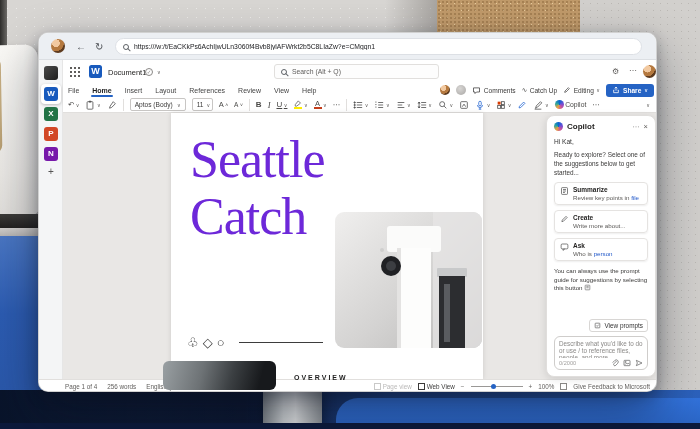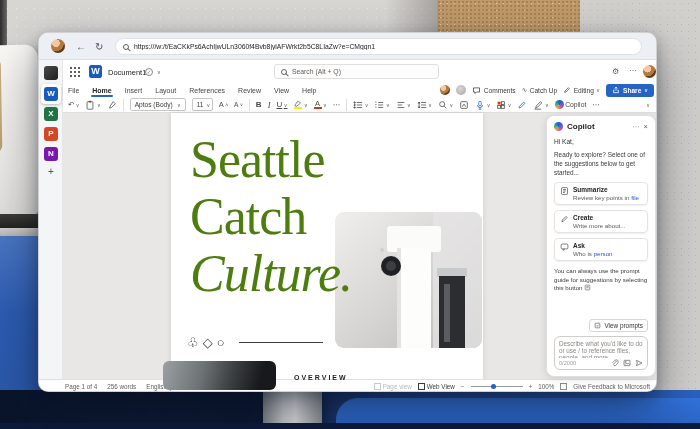--- a/index.html
+++ b/index.html
@@ -105,21 +105,21 @@
   .und { text-decoration:underline; font-size:8px; }
   .fc { display:inline-flex; flex-direction:column; align-items:center; line-height:7px; font-size:7.5px; }
   .fc .bar { width:8px; height:2px; margin-top:.5px; }
   .copilot-logo { width:9px; height:9px; border-radius:50%;
     background:conic-gradient(#0b66d0,#6b4fd8,#c94f9e,#e8a33d,#2aa7a0,#0b66d0); }
 
   .canvas { left:24px; top:80px; width:595px; height:266px; background:#e9e7e5; }
   .page { left:132px; top:80px; width:312px; height:266px; background:#fff;
     box-shadow:0 0 5px rgba(0,0,0,.12); overflow:visible; }
   .doc-title-block { position:absolute; left:19px; top:18px; font-family:"Liberation Serif", serif;
-    font-size:52px; line-height:57px; color:#4d7c0f; z-index:3; letter-spacing:-1px; }
+    font-size:52px; line-height:57px; color:#6d28d9; z-index:3; letter-spacing:-1px; }
   .coffee-img { position:absolute; left:164px; top:99px; width:147px; height:136px; border-radius:9px;
     overflow:hidden; z-index:2; }
   .doc-shapes { position:absolute; left:16px; top:222px; display:flex; align-items:center; gap:4px;
     font-size:13px; color:#2d2d2d; z-index:3; }
   .doc-line { width:84px; height:1.5px; background:#3d3d3d; margin-left:10px; }
   .img2 { left:124px; top:328px; width:113px; height:29px; border-radius:6px; z-index:7;
     background:linear-gradient(105deg,#9aa0a3,#6d7275 35%,#3c4043 60%,#17191c 85%); }
   .overview { left:255px; top:341px; font-size:7px; font-weight:bold; letter-spacing:2px; color:#1f1f1f; z-index:7; }
 
   
@@ -392,21 +392,20 @@
       <span class="rb" style="margin-left:auto;">
           <span class="chev">∨</span>
         </span>
     </div>
 
     <div class="abs canvas"></div>
     <div class="abs page">
       <div class="doc-title-block">
         <div>Seattle</div>
         <div>Catch</div>
-        <div style="font-style:italic;">Culture.</div>
       </div>
       <div class="coffee-img">
         <svg width="147" height="136" viewBox="0 0 147 136">
           <defs>
             <linearGradient id="gbg" x1="0" y1="0" x2="1" y2="1">
               <stop offset="0" stop-color="#f0efee"></stop>
                 <stop offset=".55" stop-color="#d4d3d2"></stop>
                 <stop offset="1" stop-color="#b7b6b5"></stop>
             </linearGradient>
           </defs>

